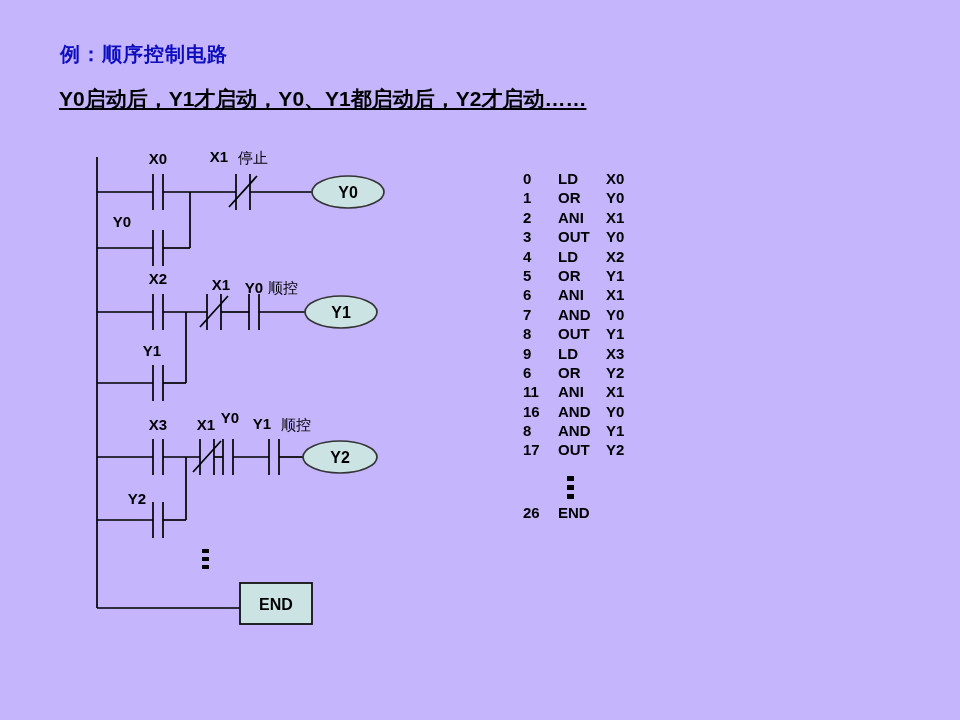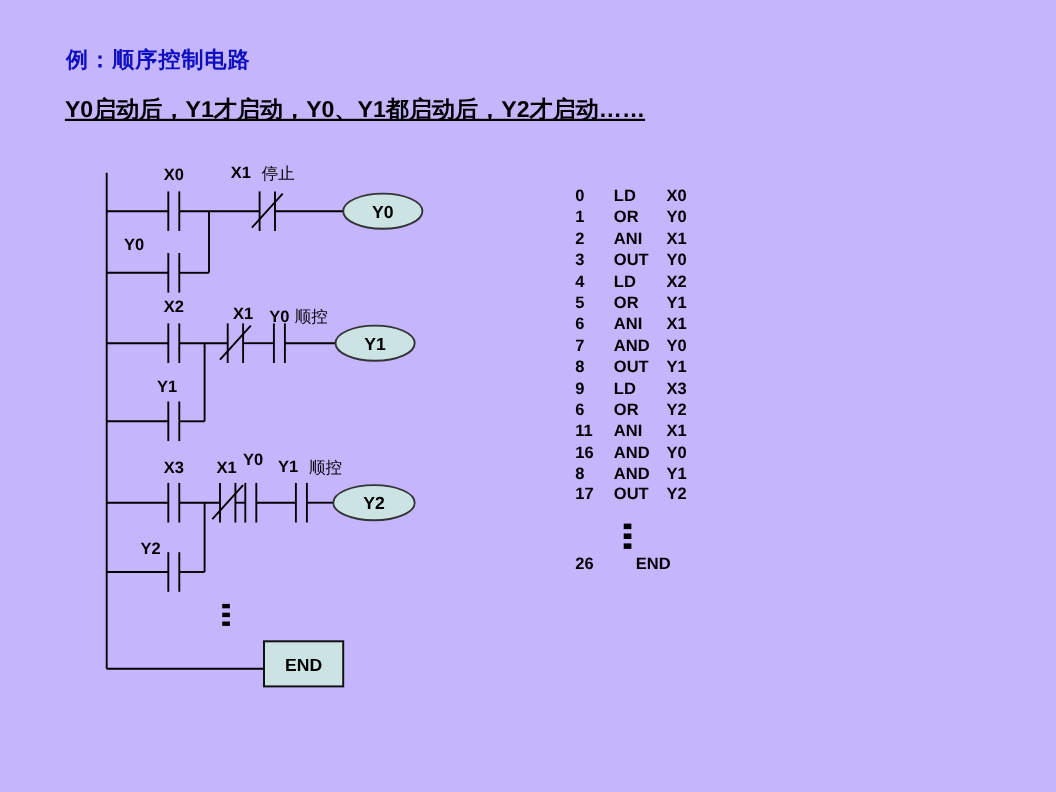--- a/index.html
+++ b/index.html
@@ -24,21 +24,21 @@
   .coil-t{font-size:16px;font-weight:bold;text-anchor:middle;}
   .program{
     position:absolute;left:523px;top:169px;
     font-size:15px;font-weight:bold;color:#000;
   }
   .prow{display:flex;height:19.4px;line-height:19.4px;white-space:pre;}
   .prow .step{width:35px;}
   .prow .op{width:48px;}
   .vdots{margin:16px 0 0 44px;}
   .vdots i{display:block;width:7px;height:5px;background:#000;margin-bottom:4px;}
-  .tail{gap:20px;}
+  .tail{}
 </style>
 </head>
 <body>
 
 <div class="slide">
 
   <div class="title">例：顺序控制电路</div>
   <div class="subtitle">Y0启动后，Y1才启动，Y0、Y1都启动后，Y2才启动……</div>
 
   <svg class="ladder" width="960" height="720">

